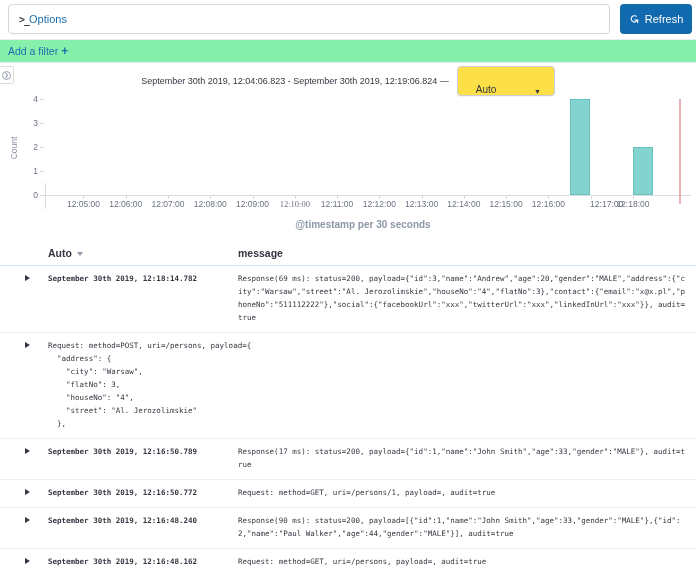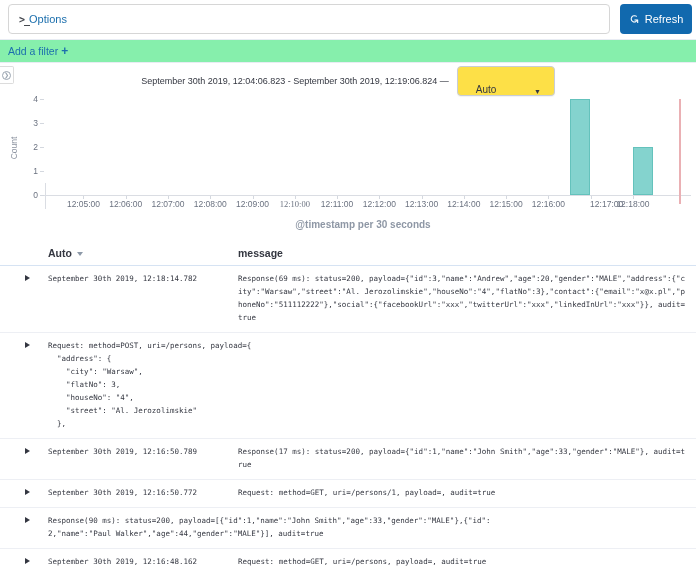--- a/index.html
+++ b/index.html
@@ -62,21 +62,21 @@
   .t-time-col { width:190px; font-size:10.5px; font-weight:bold; color:#343741; }
   .t-msg-col { flex:1; font-size:10.5px; font-weight:bold; color:#343741; }
   .sort-caret { display:inline-block; margin-left:5px; width:0; height:0; vertical-align:middle;
                 border-left:3.5px solid transparent; border-right:3.5px solid transparent;
                 border-top:4px solid #8d99a8; }
   .t-row { display:flex; padding:6px 0 8px; border-bottom:1px solid #edeff4; }
   .row-caret { width:48px; padding-left:25px; padding-top:3px; }
   .caret-tri { width:0; height:0; border-top:3.5px solid transparent; border-bottom:3.5px solid transparent;
                border-left:5px solid #343741; cursor:pointer; }
   .cell-time { width:190px; font-family:"DejaVu Sans Mono", monospace; font-size:7.5px;
-               line-height:13px; color:#343741; }
+               line-height:13px; color:#343741;font-weight:bold; }
   .cell-msg { width:449px; font-family:"DejaVu Sans Mono", monospace; font-size:7.5px;
               line-height:13px; color:#343741; white-space:pre-wrap; word-break:break-all; }
 </style>
 </head>
 <body>
 
 <div class="query-section">
   <div class="query-input">
     <span class="console-icon">&gt;_</span>
     <span class="options-link">Options</span>
@@ -192,20 +192,21 @@
         <div class="row-caret">
           <div class="caret-tri"></div>
         </div>
         <div class="cell-time">September 30th 2019, 12:16:50.772</div>
         <div class="cell-msg">Request: method=GET, uri=/persons/1, payload=, audit=true</div>
       </div>
       <div class="t-row">
         <div class="row-caret">
           <div class="caret-tri"></div>
         </div>
+        <div class="cell-time">September 30th 2019, 12:16:48.240</div>
         <div class="cell-msg">Response(90 ms): status=200, payload=[{"id":1,"name":"John Smith","age":33,"gender":"MALE"},{"id":2,"name":"Paul Walker","age":44,"gender":"MALE"}], audit=true</div>
       </div>
       <div class="t-row">
         <div class="row-caret">
           <div class="caret-tri"></div>
         </div>
         <div class="cell-time">September 30th 2019, 12:16:48.162</div>
         <div class="cell-msg">Request: method=GET, uri=/persons, payload=, audit=true</div>
       </div>
     </div>

